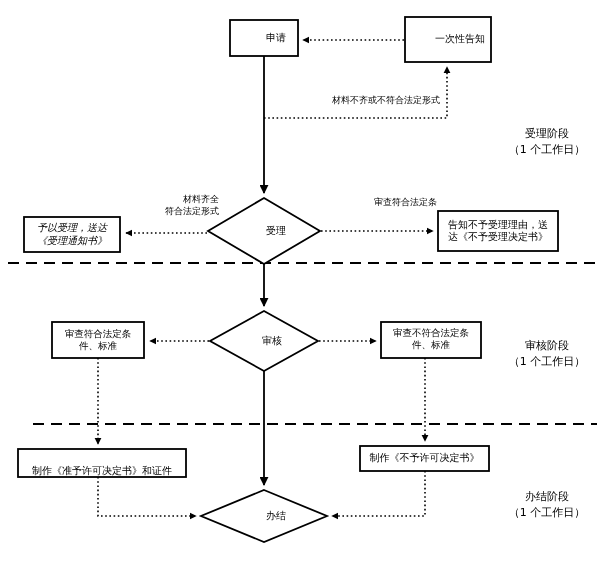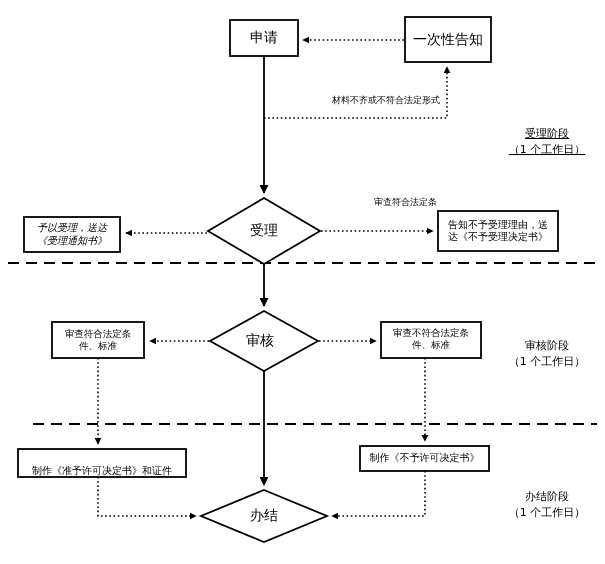--- a/index.html
+++ b/index.html
@@ -36,21 +36,22 @@
     white-space: pre-line;
     pointer-events: none;
   }
   .box-label {
     font-size: 10px;
   }
   .box-label-sm {
     font-size: 9.5px;
   }
   .diamond-label {
-    font-size: 14px;
+    font-size: 10px;
+    margin-left: 12px;
   }
   .edge-label {
     position: absolute;
     font-size: 9px;
     color: #000000;
     text-align: right;
     line-height: 1.3;
     white-space: pre-line;
     pointer-events: none;
   }
@@ -143,22 +144,24 @@
 件、标准</div>
 
   <div class="node-text box-label" style="left:18px; top:449px; width:168px; height:44px;">制作《准予许可决定书》和证件</div>
 
   <div class="node-text diamond-label" style="left:224px; top:500px; width:80px; height:32px;">办结</div>
 
   <div class="node-text box-label" style="left:360px; top:446px; width:129px; height:25px;">制作《不予许可决定书》</div>
 
   <div class="edge-label" style="left:280px; top:95px; width:160px;">材料不齐或不符合法定形式</div>
 
+  <div class="edge-label" style="left:133px; top:194px; width:86px;">材料齐全
+符合法定形式</div>
 
   <div class="edge-label" style="left:325px; top:197px; width:112px;">审查符合法定条</div>
 
-  <div class="stage-label" style="left:492px; top:126px; width:110px;text-decoration:underline;"><span>受理阶段</span><br><span>（1 个工作日）</span></div>
+  <div class="stage-label" style="left:492px; top:126px; width:110px;"><span>受理阶段</span><br><span>（1 个工作日）</span></div>
 
   <div class="stage-label" style="left:492px; top:338px; width:110px;"><span>审核阶段</span><br><span>（1 个工作日）</span></div>
 
   <div class="stage-label" style="left:492px; top:489px; width:110px;"><span>办结阶段</span><br><span>（1 个工作日）</span></div>
 
 </div>
 
 </body></html>

